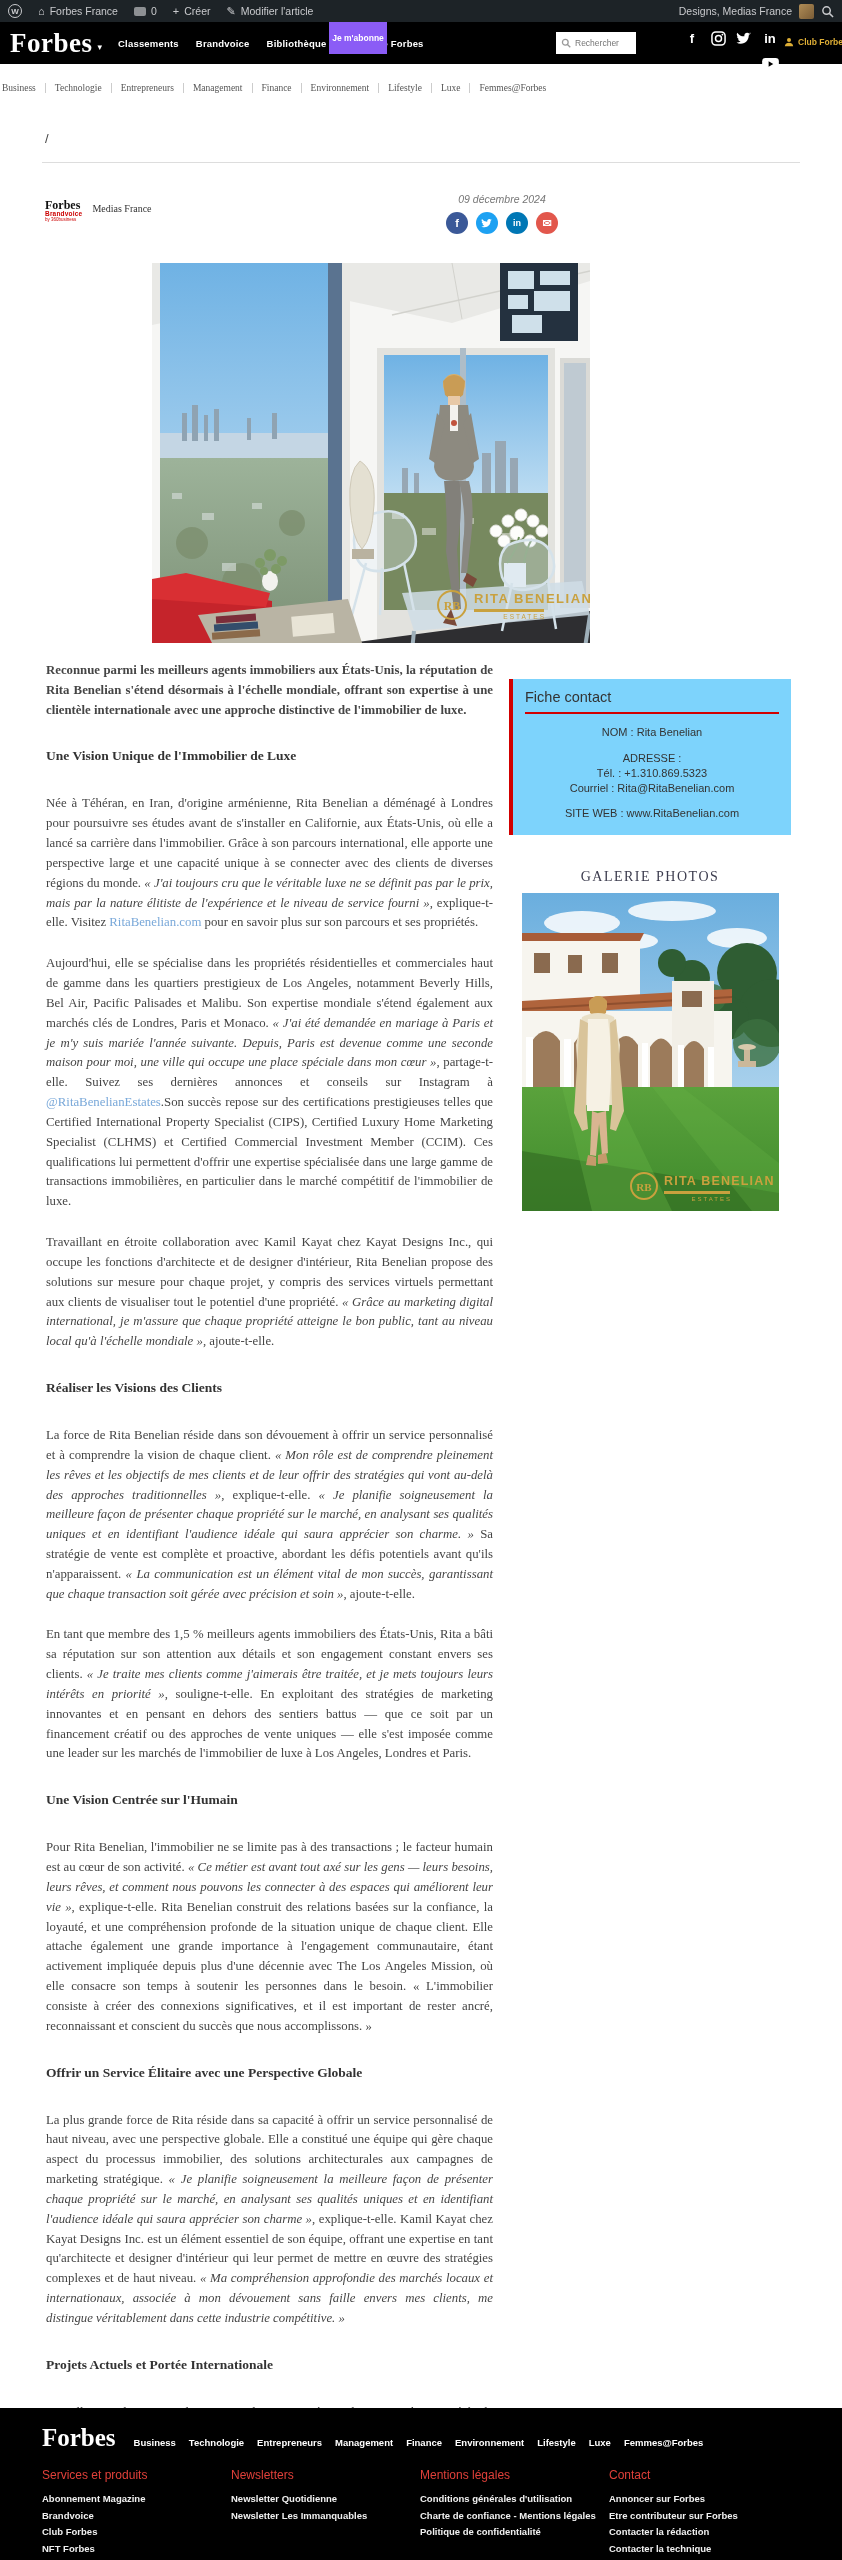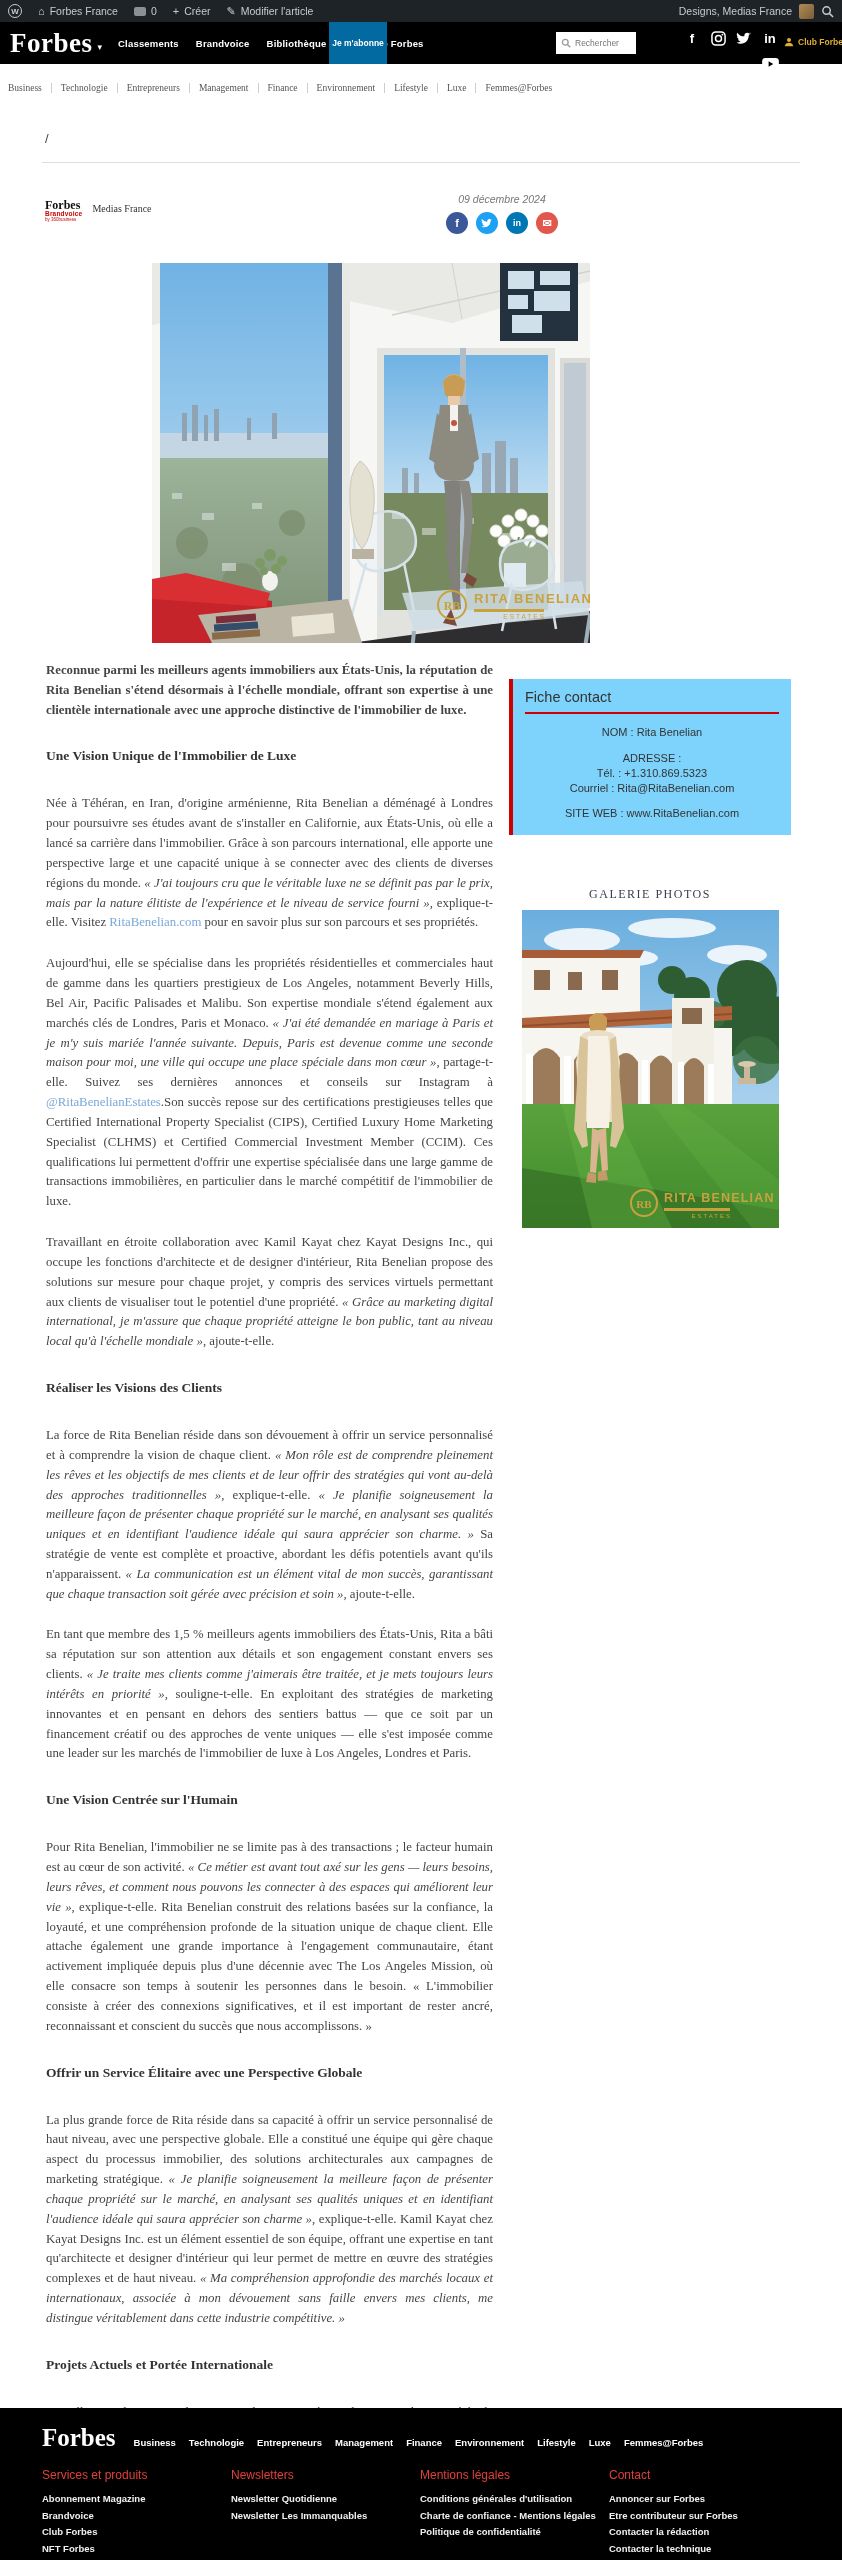--- a/index.html
+++ b/index.html
@@ -15,29 +15,29 @@
   .bubble:after { content:""; position:absolute; left:2px; bottom:-3px; border:3px solid transparent; border-top-color:#8d9093; }
   .avatar { width:15px; height:15px; border-radius:2px; background:linear-gradient(135deg,#b08d57,#7a5c36); display:inline-block; }
   .glyph { font-size:11px; }
 
   
   .site-header { height:42px; background:#000; display:flex; align-items:center; padding:0 10px; position:relative; }
   .forbes-logo { font-family:"Liberation Serif", serif; font-weight:bold; color:#fff; font-size:27px; letter-spacing:.5px; }
   .hdr-caret { color:#fff; font-size:9px; margin:8px 6px 0 5px; }
   .hdr-nav { display:flex; align-items:center; gap:17px; margin-left:10px; }
   .hdr-nav .itm { color:#fff; font-size:9.5px; font-weight:bold; letter-spacing:.2px; }
-  .subscribe-btn { position:absolute; left:329px; top:0; width:58px; height:42px; background:#0369a1; color:#fff; font-size:8.5px; font-weight:bold; border:none; display:flex; align-items:center; justify-content:center; }
+  .subscribe-btn { position:absolute; left:329px; top:0; width:58px; height:32px; background:#8b5cf6; color:#fff; font-size:8.5px; font-weight:bold; border:none; display:flex; align-items:center; justify-content:center; }
   .hdr-search { position:absolute; left:556px; top:10px; width:80px; height:22px; background:#fff; display:flex; align-items:center; padding:0 5px; gap:4px; }
   .hdr-search input { border:none; outline:none; width:55px; font-size:8.5px; color:#888; }
   .soc-row { position:absolute; left:683px; top:7px; width:96px; display:flex; flex-wrap:wrap; gap:8px; justify-content:flex-end; }
   .soc { color:#fff; font-size:13px; font-weight:bold; width:18px; height:18px; display:flex; align-items:center; justify-content:center; }
   .club { position:absolute; left:784px; top:15px; display:flex; gap:4px; align-items:center; color:#deae35; font-size:8.5px; font-weight:bold; white-space:nowrap; }
 
   
-  .topics { padding:13px 0 10px 8px; }
+  .topics { padding:13px 0 10px 2px; }
   .topics .t-itm { font-family:"Liberation Serif", serif; font-size:9.5px; color:#555; padding:0 9px; border-right:1px solid #ccc; }
   .topics .t-itm:first-child { padding-left:0; }
   .topics .t-itm:last-child { border-right:none; }
 
   
   .content { padding:0 42px; }
   .breadcrumb { margin-top:26px; font-size:13px; color:#444; padding-left:3px; }
   .top-rule { border:none; border-top:1px solid #ddd; margin-top:16px; }
   .article-title { font-family:"Liberation Serif", serif; font-size:27px; font-weight:normal; color:#2e2e2e; text-align:center; line-height:1.2; margin:22px 40px 0; }
   .author-row { position:relative; height:56px; margin-top:30px; }
@@ -63,21 +63,21 @@
   .article-heading { font-family:"Liberation Serif", serif; font-size:13.5px; font-weight:bold; color:#333; margin:28px 0 30px; }
   .seg-italic { font-style:italic; }
   .seg-bold { font-weight:normal; }
   .seg-link { color:#79a8d9; cursor:pointer; }
 
   .sidebar { width:282px; margin-left:16px; }
   .fiche { margin-top:18px; background:#7dd3fc; border-left:4px solid #d10000; padding:10px 12px 14px; }
   .fiche-title { font-size:14.5px; color:#333; padding-bottom:7px; border-bottom:2px solid #d10000; }
   .fiche-line { font-size:11px; color:#333; line-height:1.35;text-align:center; }
   .fiche-gap { height:11px; }
-  .gallery-title { font-family:"Liberation Serif", serif; font-size:12px; letter-spacing:1.5px; color:#3c3c4e; text-align:center; margin-top:52px; }
+  .gallery-title { font-family:"Liberation Serif", serif; font-size:14px; letter-spacing:1.5px; color:#3c3c4e; text-align:center; margin-top:34px; }
   .gallery-wrap { margin:8px auto 0; width:257px; height:318px; }
 
   
   .footer { position:absolute; left:0; top:2408px; width:842px; height:152px; background:#000; color:#fff; padding:16px 42px 0; }
   .f-top { display:flex; align-items:baseline; }
   .f-logo { font-family:"Liberation Serif", serif; font-weight:bold; font-size:25px; color:#fff; }
   .f-nav { display:flex; gap:13px; margin-left:18px; }
   .f-nav .itm { font-size:9.5px; font-weight:bold; color:#fff; }
   .f-cols { display:flex; margin-top:16px; }
   .f-col { width:189px; }

